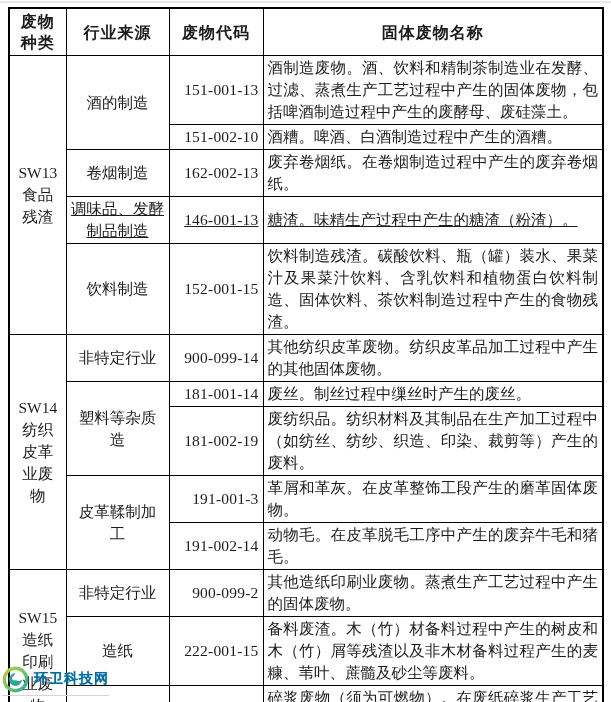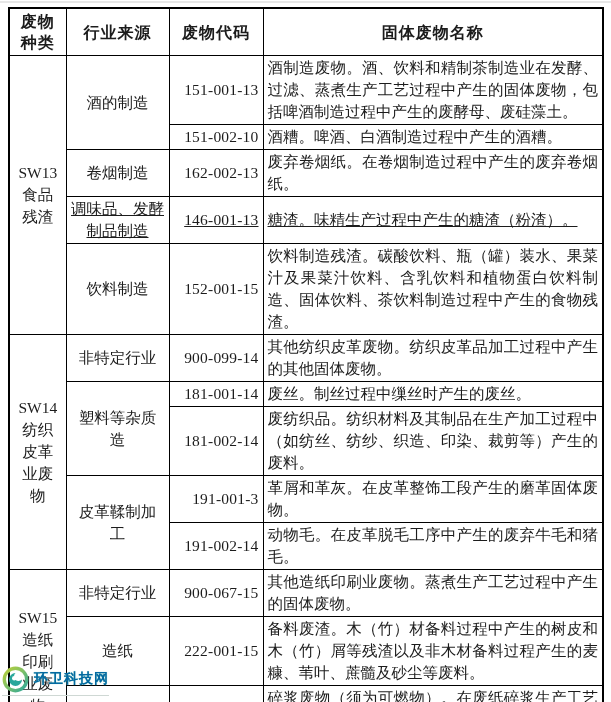--- a/index.html
+++ b/index.html
@@ -150,42 +150,42 @@
         <td class="code">900-099-14</td>
         <td class="desc">其他纺织皮革废物。纺织皮革品加工过程中产生的其他固体废物。</td>
       </tr>
       <tr class="h23">
         <td class="ind" rowspan="2">塑料等杂质
 造</td>
         <td class="code">181-001-14</td>
         <td class="desc">废丝。制丝过程中缫丝时产生的废丝。</td>
       </tr>
       <tr class="h62">
-        <td class="code">181-002-14</td>
+        <td class="code">181-002-19</td>
         <td class="desc">废纺织品。纺织材料及其制品在生产加工过程中（如纺丝、纺纱、织造、印染、裁剪等）产生的废料。</td>
       </tr>
       <tr class="h45">
         <td class="ind" rowspan="2">皮革鞣制加
 工</td>
         <td class="code">191-001-3</td>
         <td class="desc">革屑和革灰。在皮革整饰工段产生的磨革固体废物。</td>
       </tr>
       <tr class="h46">
         <td class="code">191-002-14</td>
         <td class="desc">动物毛。在皮革脱毛工序中产生的废弃牛毛和猪毛。</td>
       </tr>
 
       <tr class="h45">
         <td class="cat" rowspan="3">SW15
 造纸
 印刷
 业废
 物</td>
         <td class="ind">非特定行业</td>
-        <td class="code">900-067-15</td>
+        <td class="code">900-099-2</td>
         <td class="desc">其他造纸印刷业废物。蒸煮生产工艺过程中产生的固体废物。</td>
       </tr>
       <tr class="h62">
         <td class="ind">造纸</td>
         <td class="code">222-001-15</td>
         <td class="desc">备料废渣。木（竹）材备料过程中产生的树皮和木（竹）屑等残渣以及非木材备料过程产生的麦糠、苇叶、蔗髓及砂尘等废料。</td>
       </tr>
       <tr class="h64">
         <td class="ind">纸浆制造</td>
         <td class="code">221-001-15</td>

